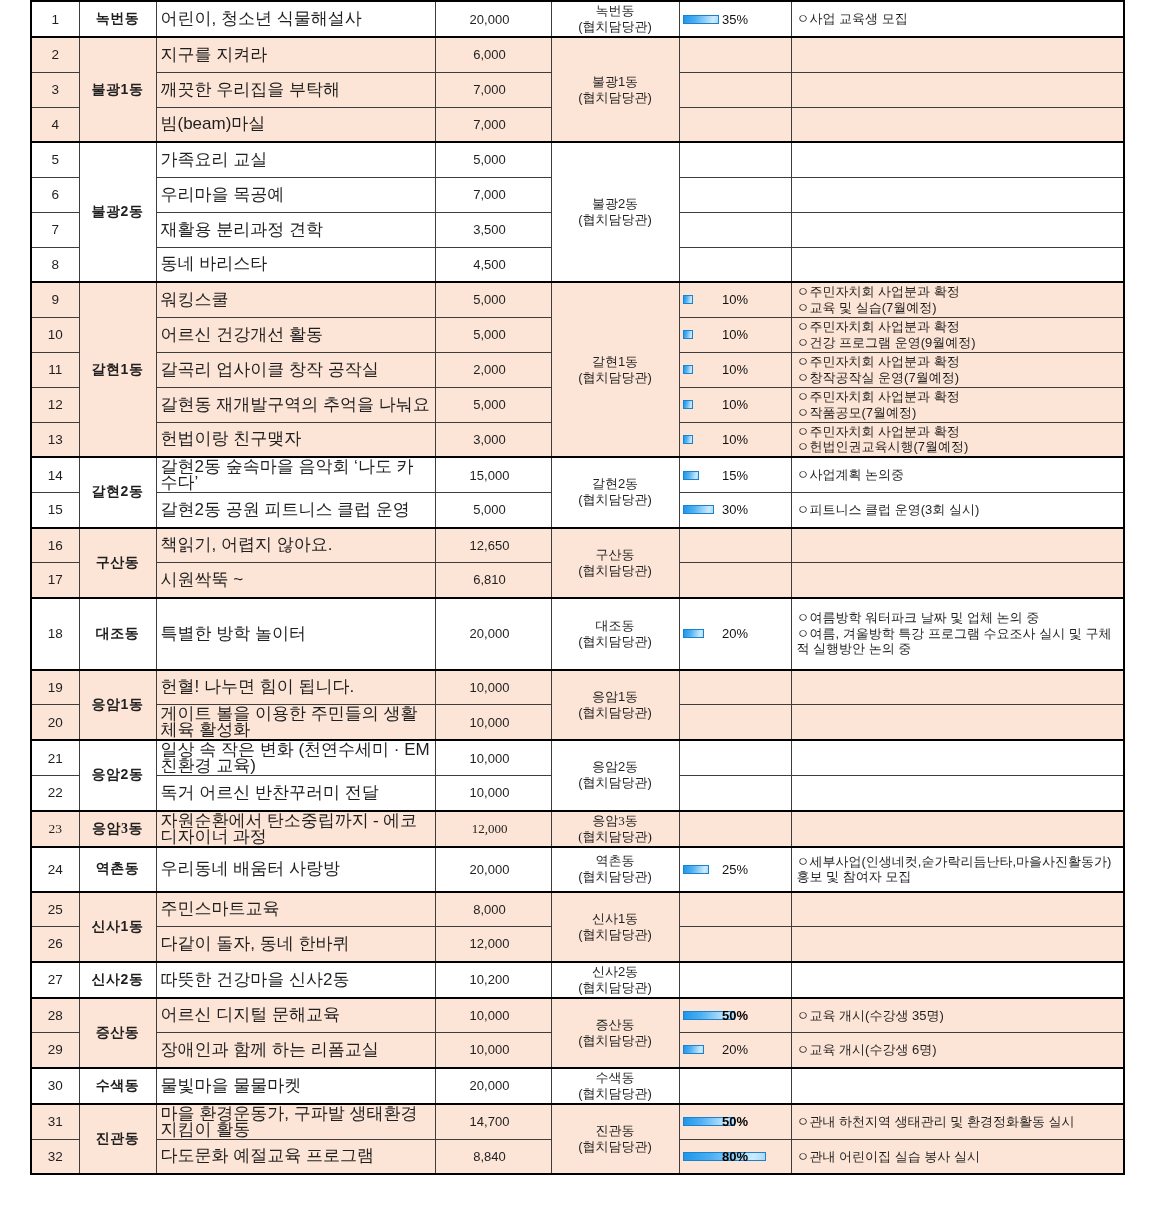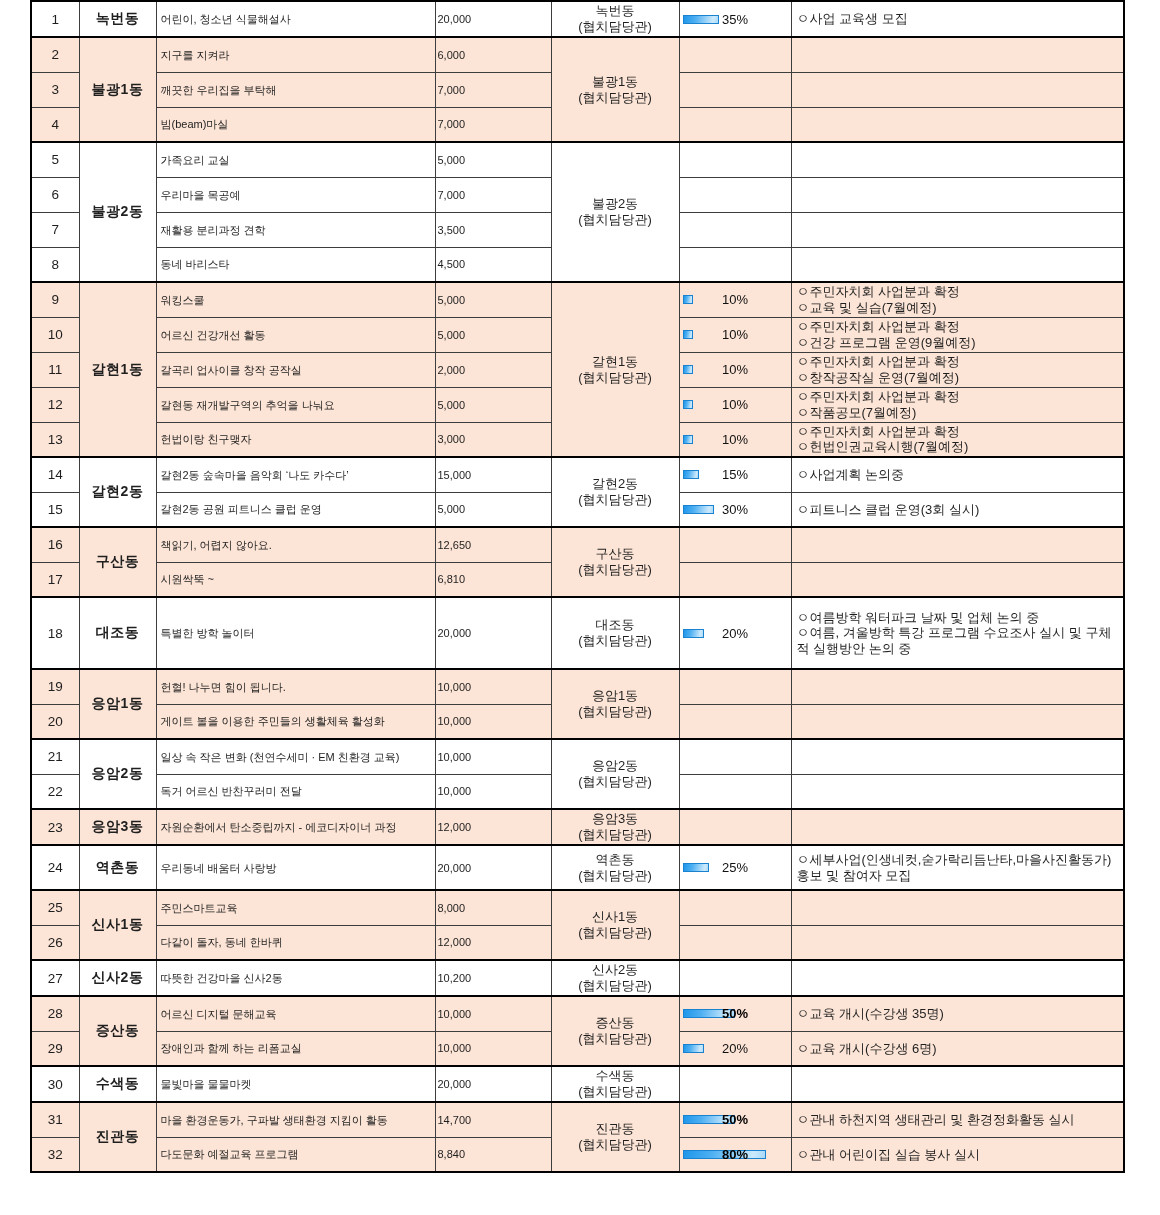--- a/index.html
+++ b/index.html
@@ -4,22 +4,22 @@
 <style>
   html,body{margin:0;padding:0;background:#ffffff;}
   .page{position:relative;width:1160px;height:1215px;background:#ffffff;overflow:hidden;
         font-family:"Liberation Sans","DejaVu Sans",sans-serif;color:#1f1f1f;}
   table.status{position:absolute;left:30px;top:0;border-collapse:collapse;table-layout:fixed;
         width:1093px;border:2px solid #000;}
   td{border:1px solid #3d3d3d;padding:0;vertical-align:middle;overflow:hidden;}
   tr.group-start > td{border-top:2px solid #000;}
   td.c-no{text-align:center;font-size:13.5px;}
   td.c-district{text-align:center;font-weight:bold;font-size:14px;letter-spacing:.5px;}
-  td.c-program{font-size:11px;line-height:16px;padding:1px 4px;text-align:left;}
-  td.c-budget{font-size:11px;text-align:left;padding:1px 9px 1px 2px;}
+  td.c-program{font-size:17px;line-height:16px;padding:1px 4px;text-align:left;}
+  td.c-budget{font-size:13px;text-align:center;padding:1px 9px 1px 2px;}
   td.c-dept{text-align:center;font-size:13px;line-height:16px;padding:1px 2px;}
   td.c-progress{position:relative;}
   td.c-notes{font-size:13px;line-height:15.5px;padding:1px 5px;text-align:left;}
   .shade-peach{background:#fce4d6;}
   .shade-white{background:#ffffff;}
   .pbar{position:absolute;left:3px;top:3px;bottom:3px;
         background:linear-gradient(100deg,#1e96ea 0%,#4fb0f2 35%,#cdeafc 85%,#a9d9f8 100%);
         border:1px solid #1b82cf;box-sizing:border-box;}
   .pwrap{position:relative;width:100%;height:100%;display:flex;align-items:flex-end;justify-content:center;}
   .plabel{position:relative;font-size:13px;color:#111;z-index:2;}
@@ -302,21 +302,21 @@
           <td class="c-progress shade-white"></td>
           <td class="c-notes shade-white"></td>
         </tr>
         <tr style="height: 35px;">
           <td class="c-no shade-white">22</td>
           <td class="c-program shade-white">독거 어르신 반찬꾸러미 전달</td>
           <td class="c-budget shade-white">10,000</td>
           <td class="c-progress shade-white"></td>
           <td class="c-notes shade-white"></td>
         </tr>
-        <tr class="group-start" style="height: 35px;">
+        <tr class="group-start" style="height: 35px; font-family: Liberation Serif, serif;">
           <td class="c-no shade-peach">23</td>
           <td class="c-district shade-peach" rowspan="1">응암3동</td>
           <td class="c-program shade-peach">자원순환에서 탄소중립까지 - 에코디자이너 과정</td>
           <td class="c-budget shade-peach">12,000</td>
           <td class="c-dept shade-peach" rowspan="1">
             <div>응암3동</div>
             <div>(협치담당관)</div>
           </td>
           <td class="c-progress shade-peach"></td>
           <td class="c-notes shade-peach"></td>

